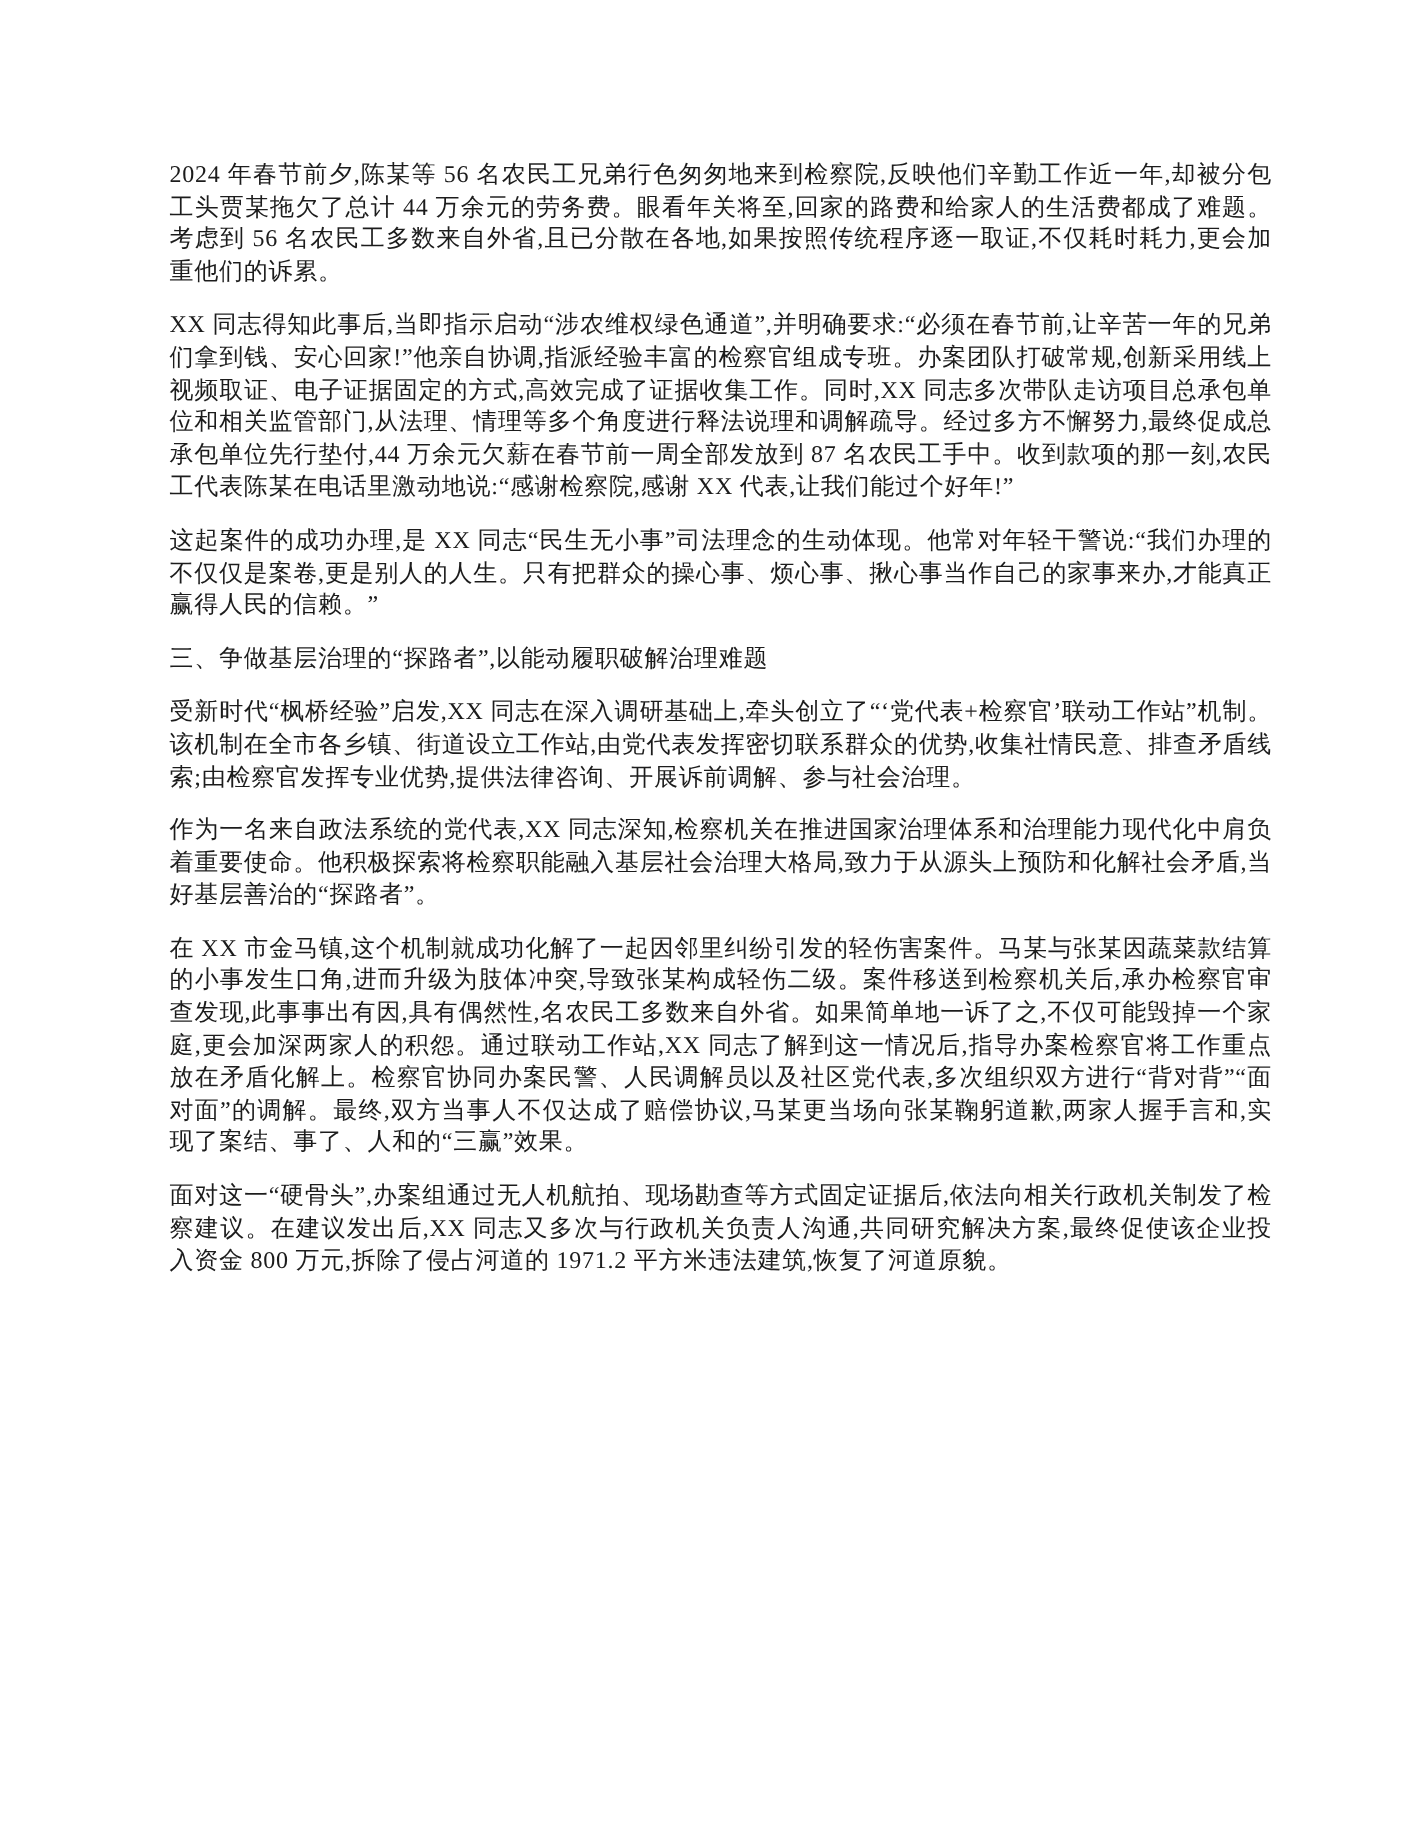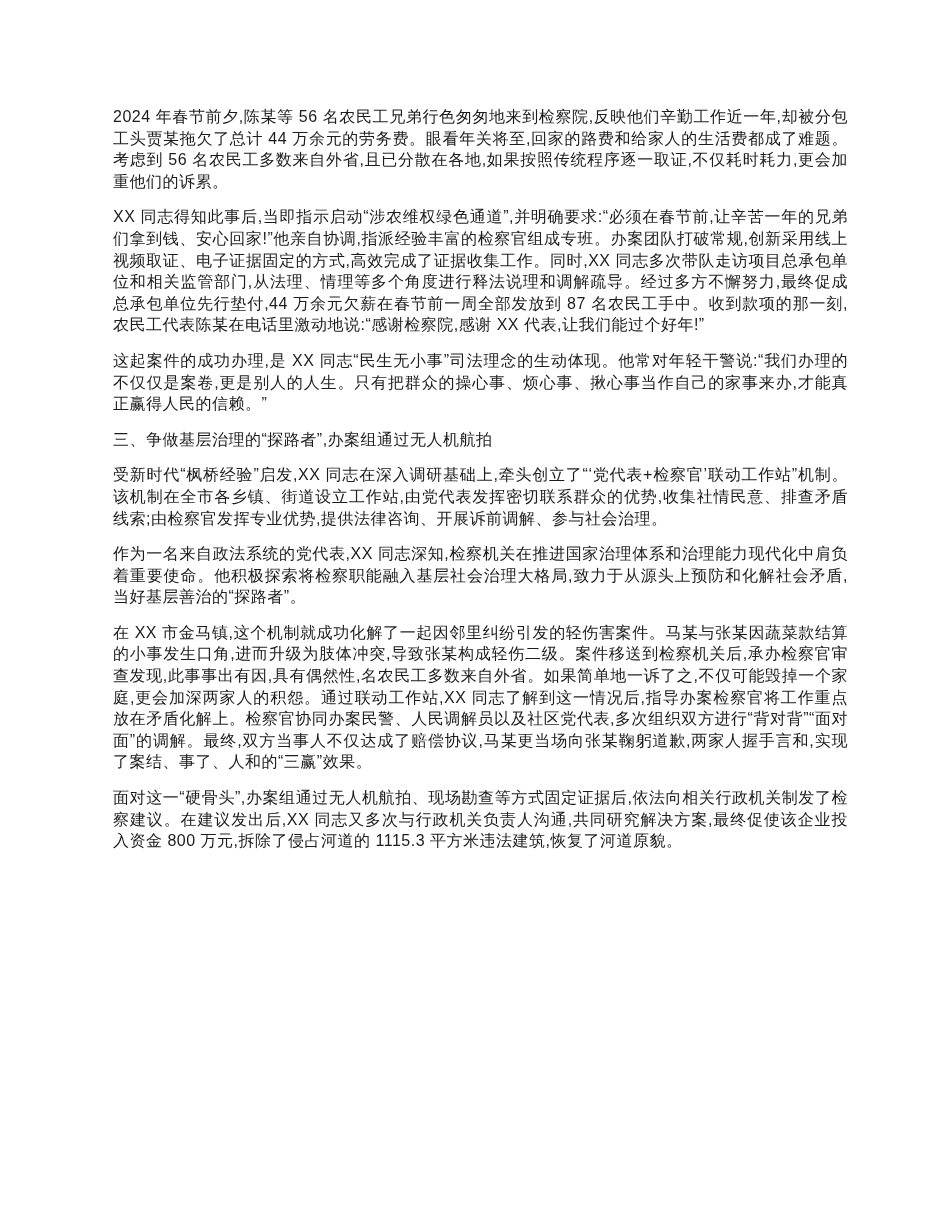--- a/index.html
+++ b/index.html
@@ -10,21 +10,21 @@
   .page {
     position: relative;
     width: 950px;
     height: 1230px;
     background: #ffffff;
     overflow: hidden;
   }
   .content {
     box-sizing: border-box;
     padding: 106px 102px 0 113px;
-    font-family: Liberation Sans, sans-serif;
+    font-family: Liberation Serif, serif;
     font-size: 16px;
     line-height: 21.6px;
     letter-spacing: 0.5px;
     color: #1c1c1c;
     text-align: justify;
   }
   .para {
     margin: 0 0 14px 0;
   }
   .para.heading {
@@ -33,19 +33,19 @@
   }
 </style>
 </head>
 <body>
 
 <div class="page">
   <div class="content">
     <p class="para">2024 年春节前夕,陈某等 56 名农民工兄弟行色匆匆地来到检察院,反映他们辛勤工作近一年,却被分包工头贾某拖欠了总计 44 万余元的劳务费。眼看年关将至,回家的路费和给家人的生活费都成了难题。考虑到 56 名农民工多数来自外省,且已分散在各地,如果按照传统程序逐一取证,不仅耗时耗力,更会加重他们的诉累。</p>
     <p class="para">XX 同志得知此事后,当即指示启动“涉农维权绿色通道”,并明确要求:“必须在春节前,让辛苦一年的兄弟们拿到钱、安心回家!”他亲自协调,指派经验丰富的检察官组成专班。办案团队打破常规,创新采用线上视频取证、电子证据固定的方式,高效完成了证据收集工作。同时,XX 同志多次带队走访项目总承包单位和相关监管部门,从法理、情理等多个角度进行释法说理和调解疏导。经过多方不懈努力,最终促成总承包单位先行垫付,44 万余元欠薪在春节前一周全部发放到 87 名农民工手中。收到款项的那一刻,农民工代表陈某在电话里激动地说:“感谢检察院,感谢 XX 代表,让我们能过个好年!”</p>
     <p class="para">这起案件的成功办理,是 XX 同志“民生无小事”司法理念的生动体现。他常对年轻干警说:“我们办理的不仅仅是案卷,更是别人的人生。只有把群众的操心事、烦心事、揪心事当作自己的家事来办,才能真正赢得人民的信赖。”</p>
-    <p class="para heading">三、争做基层治理的“探路者”,办案组通过无人机航拍</p>
+    <p class="para heading">三、争做基层治理的“探路者”,以能动履职破解治理难题</p>
     <p class="para">受新时代“枫桥经验”启发,XX 同志在深入调研基础上,牵头创立了“‘党代表+检察官’联动工作站”机制。该机制在全市各乡镇、街道设立工作站,由党代表发挥密切联系群众的优势,收集社情民意、排查矛盾线索;由检察官发挥专业优势,提供法律咨询、开展诉前调解、参与社会治理。</p>
     <p class="para">作为一名来自政法系统的党代表,XX 同志深知,检察机关在推进国家治理体系和治理能力现代化中肩负着重要使命。他积极探索将检察职能融入基层社会治理大格局,致力于从源头上预防和化解社会矛盾,当好基层善治的“探路者”。</p>
     <p class="para">在 XX 市金马镇,这个机制就成功化解了一起因邻里纠纷引发的轻伤害案件。马某与张某因蔬菜款结算的小事发生口角,进而升级为肢体冲突,导致张某构成轻伤二级。案件移送到检察机关后,承办检察官审查发现,此事事出有因,具有偶然性,名农民工多数来自外省。如果简单地一诉了之,不仅可能毁掉一个家庭,更会加深两家人的积怨。通过联动工作站,XX 同志了解到这一情况后,指导办案检察官将工作重点放在矛盾化解上。检察官协同办案民警、人民调解员以及社区党代表,多次组织双方进行“背对背”“面对面”的调解。最终,双方当事人不仅达成了赔偿协议,马某更当场向张某鞠躬道歉,两家人握手言和,实现了案结、事了、人和的“三赢”效果。</p>
-    <p class="para">面对这一“硬骨头”,办案组通过无人机航拍、现场勘查等方式固定证据后,依法向相关行政机关制发了检察建议。在建议发出后,XX 同志又多次与行政机关负责人沟通,共同研究解决方案,最终促使该企业投入资金 800 万元,拆除了侵占河道的 1115.3 平方米违法建筑,恢复了河道原貌。</p>
+    <p class="para">面对这一“硬骨头”,办案组通过无人机航拍、现场勘查等方式固定证据后,依法向相关行政机关制发了检察建议。在建议发出后,XX 同志又多次与行政机关负责人沟通,共同研究解决方案,最终促使该企业投入资金 800 万元,拆除了侵占河道的 1971.2 平方米违法建筑,恢复了河道原貌。</p>
   </div>
 </div>
 
 </body></html>

